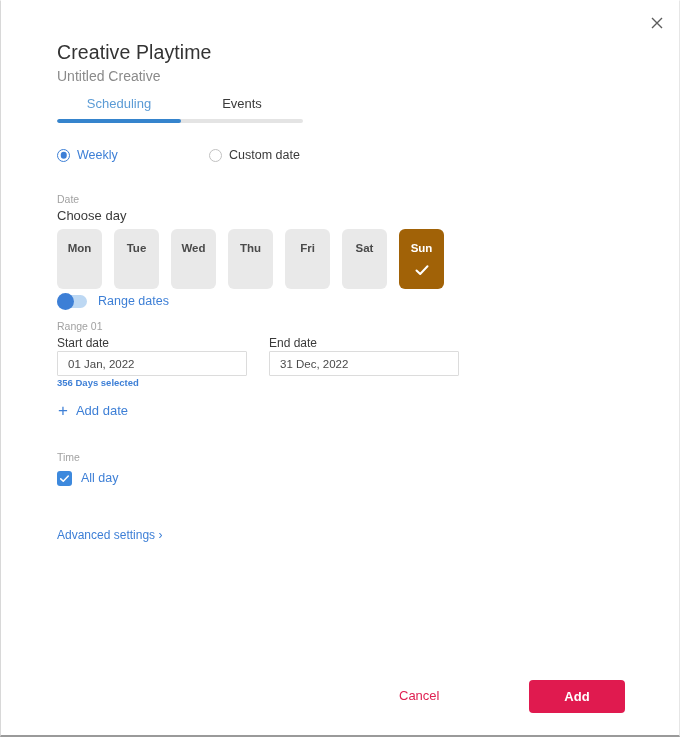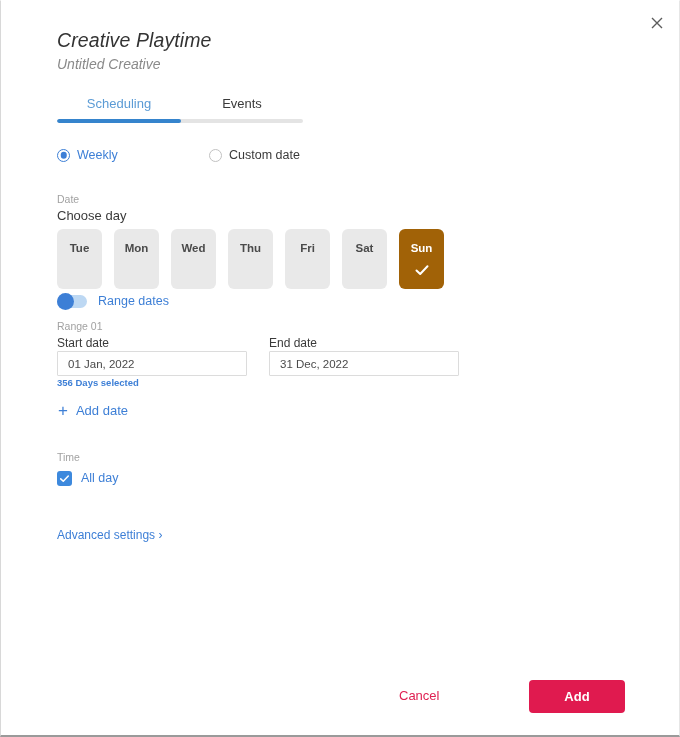--- a/index.html
+++ b/index.html
@@ -42,22 +42,21 @@
     line-height: 1;
     background: transparent;
     border: none;
     padding: 0;
   }
 
   
   .header {
     position: absolute;
     left: 56px;
-    top: 28px;
-    font-style: italic;
+    top: 40px;
   }
   .title {
     font-size: 19.5px;
     color: #333333;
     letter-spacing: .1px;
     margin: 0;
     font-weight: 400;
   }
   .subtitle {
     font-size: 14px;
@@ -393,25 +392,25 @@
       <span class="radio-mark"></span>
       <span class="radio-label">Custom date</span>
     </div>
   </div>
 
   <div class="sec-caption" style="top:192px;">Date</div>
   <div class="sec-heading" style="top:207px;">Choose day</div>
 
   <div class="days">
     <div class="day-chip">
+      <span class="dlabel">Mon</span>
+
+    </div>
+    <div class="day-chip">
       <span class="dlabel">Tue</span>
-
-    </div>
-    <div class="day-chip">
-      <span class="dlabel">Mon</span>
 
     </div>
     <div class="day-chip">
       <span class="dlabel">Wed</span>
 
     </div>
     <div class="day-chip">
       <span class="dlabel">Thu</span>
 
     </div>

